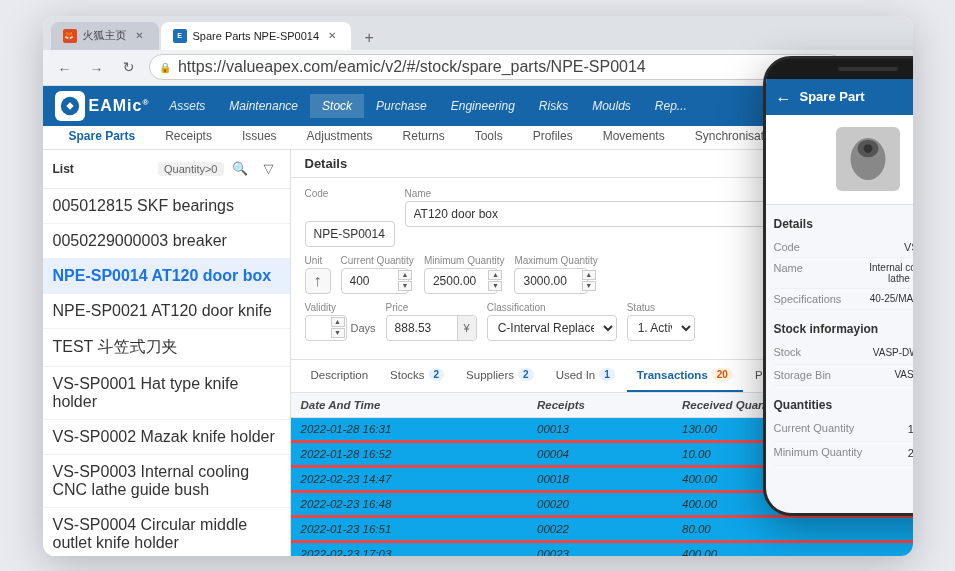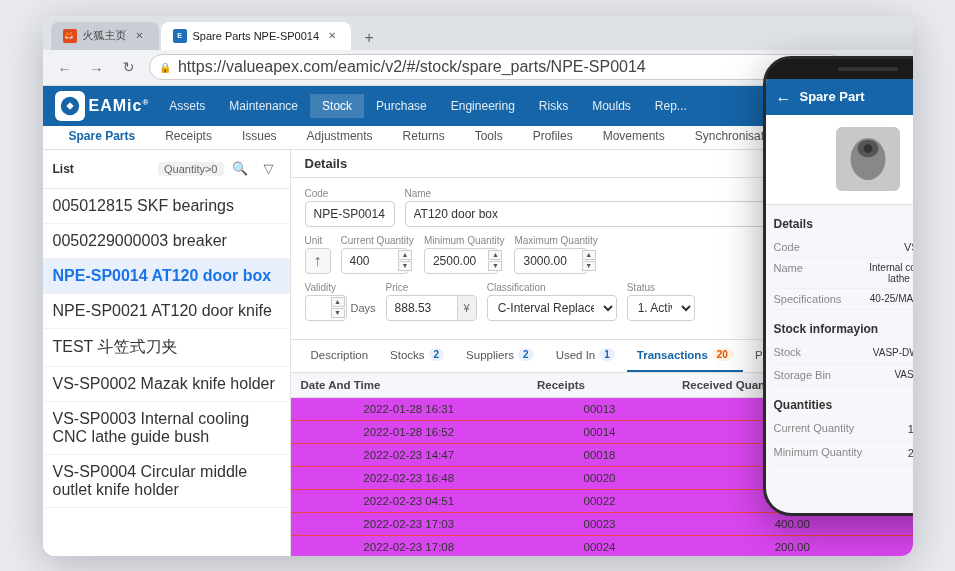--- a/index.html
+++ b/index.html
@@ -170,20 +170,21 @@
     }
     .nav-item {
       padding: 1px 12px;
       height: 24px;
       display: flex;
       align-items: center;
       font-size: 12px;
       color: rgba(255,255,255,0.88);
       cursor: pointer;
       white-space: nowrap;
+      font-style: italic;
     }
     .nav-item.active { background: rgba(255,255,255,0.18); color: #fff; }
 
     
     .sub-tabs {
       background: #fff;
       height: 24px;
       display: flex;
       align-items: center;
       padding: 4px 12px;
@@ -400,44 +401,44 @@
     }
     .badge.orange {
       background: #fff3e0;
       color: #e65100;
     }
 
     
     .table-container {
       flex: 1;
       overflow: auto;
-      background: #d946ef;
+      background: #0ea5e9;
+      font-style: italic;
     }
     table {
       width: 100%;
       border-collapse: collapse;
       font-size: 11.5px;
     }
     thead tr {
       background: #f5f7fa;
     }
     th {
       padding: 6px 10px;
       text-align: left;
       font-weight: 600;
       color: #444;
       border-bottom: 1px solid #e0e0e0;
       white-space: nowrap;
     }
     td {
       padding: 5px 10px;
       color: #333;
-      border-bottom: 1px solid #ef4444;
+      border-bottom: 3px solid #ef4444;
       white-space: nowrap;
-      text-align: center;
     }
 
     
     .phone-overlay {
       position: absolute;
       right: -60px;
       top: 40px;
       width: 210px;
       height: 460px;
       background: #1a1a1a;
@@ -617,34 +618,35 @@
         <span class="list-header-title">List</span>
         <span class="list-header-badge">Quantity&gt;0</span>
         <div class="list-header-icon">🔍</div>
         <div class="list-header-icon">▽</div>
       </div>
       <div class="list-item">005012815 SKF bearings</div>
       <div class="list-item">0050229000003 breaker</div>
       <div class="list-item active">NPE-SP0014 AT120 door box</div>
       <div class="list-item">NPE-SP0021 AT120 door knife</div>
       <div class="list-item">TEST 斗笠式刀夹</div>
+      <div class="list-item">VS-SP0001 Hat type knife holder</div>
       <div class="list-item">VS-SP0002 Mazak knife holder</div>
       <div class="list-item">VS-SP0003 Internal cooling CNC lathe guide bush</div>
       <div class="list-item">VS-SP0004 Circular middle outlet knife holder</div>
     </div>
 
     <div class="right-panel">
       <div class="details-header">Details</div>
 
       <div class="details-form">
 
         <div class="form-row">
           <div class="form-field">
             <span class="form-label">Code</span>
-            <input class="form-input" style="width: 90px;" value="NPE-SP0014" readonly="">
+            <input class="form-input" style="width: 90px; margin-top: 20px;" value="NPE-SP0014" readonly="">
           </div>
           <div class="form-field" style="flex:1">
             <span class="form-label">Name</span>
             <input class="form-input" style="width: 100%;" value="AT120 door box">
           </div>
           <div class="form-field">
             <span class="form-label">Specifications</span>
             <input class="form-input" style="width: 75px;" value="FAA24350...">
           </div>
         </div>
@@ -757,35 +759,35 @@
             </tr>
           </thead>
           <tbody id="table-body">
               <tr>
     <td>2022-01-28 16:31</td>
     <td>00013</td>
     <td>130.00</td>
   </tr>
               <tr>
     <td>2022-01-28 16:52</td>
-    <td>00014</td>
+    <td>00004</td>
     <td>10.00</td>
   </tr>
               <tr>
     <td>2022-02-23 14:47</td>
     <td>00018</td>
     <td>400.00</td>
   </tr>
               <tr>
     <td>2022-02-23 16:48</td>
     <td>00020</td>
     <td>400.00</td>
   </tr>
               <tr>
-    <td>2022-02-23 04:51</td>
+    <td>2022-01-23 16:51</td>
     <td>00022</td>
     <td>80.00</td>
   </tr>
               <tr>
     <td>2022-02-23 17:03</td>
     <td>00023</td>
     <td>400.00</td>
   </tr>
               <tr>
     <td>2022-02-23 17:08</td>

